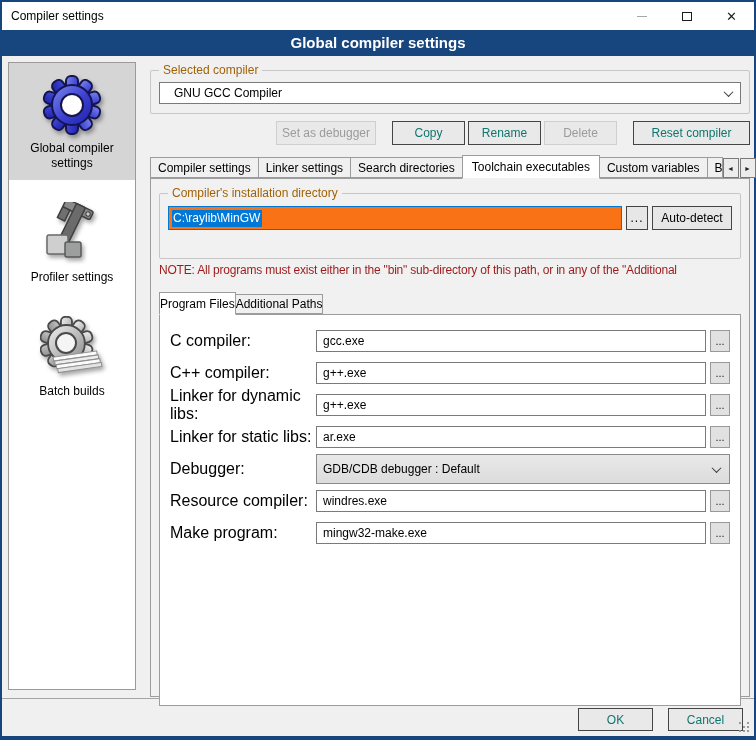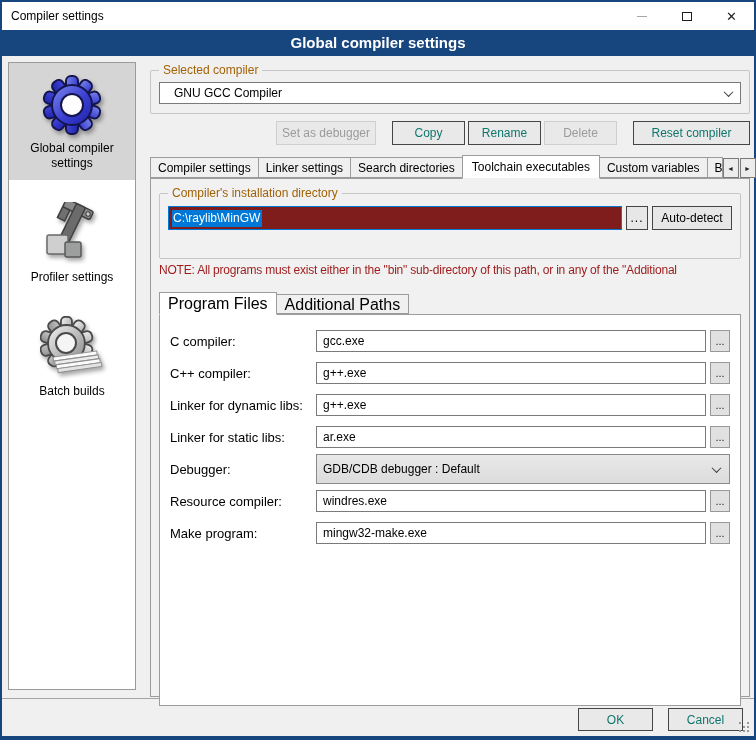--- a/index.html
+++ b/index.html
@@ -56,38 +56,38 @@
   .tab-arrows { margin-left:auto; display:flex; flex:none; }
   .tab-arrow { width:16px; height:20px; background:#ececec; border:1px solid #7a7a7a; margin-left:1px;
                font-size:7px; display:flex; align-items:center; justify-content:center; color:#222; }
 
   
   #tabpage { position:relative; border:1px solid #9c9c9c; background:#f1f1f1; height:519px; padding:12px 8px 0 8px; z-index:1; }
 
   #gb-install { height:66px; padding:12px 8px 0 8px; margin-top:2px; }
   #gb-install .gb-label { background:#f1f1f1; }
   .install-row { display:flex; align-items:stretch; height:24px; }
-  #install-input { flex:1; border:1px solid #0078d7; background:#7f1d1d; display:flex; align-items:center; padding-left:3px; font-size:12px; overflow:hidden; }
+  #install-input { flex:1; border:1px solid #0078d7; background:#f97316; display:flex; align-items:center; padding-left:3px; font-size:12px; overflow:hidden; }
   #install-input .sel { background:#0078d7; color:#fff; padding:1px 2px 2px 1px; white-space:pre; }
   .sbtn { height:24px; background:#e7e7e7; border:1px solid #454545; font-size:12px; color:#000;
           display:inline-flex; align-items:center; justify-content:center; cursor:default; }
   #install-browse { width:22px; margin-left:4px; letter-spacing:1px; }
   #autodetect { width:80px; margin-left:4px; }
   .note { margin-top:4px; font-size:12px; letter-spacing:-0.2px; color:#9e1a1a; white-space:nowrap; overflow:hidden; }
 
   
   #subtabstrip { display:flex; align-items:flex-end; margin-top:14px; height:23px; position:relative; z-index:2; }
-  .subtab { height:20px; line-height:19px; padding:0 8px; font-size:16px; background:#f0f0f0;
+  .subtab { height:20px; line-height:19px; padding:0 0; font-size:12px; background:#f0f0f0;
             border:1px solid #9c9c9c; margin-right:-1px; white-space:nowrap; cursor:default; }
   .subtab.active { height:23px; line-height:22px; background:#fff; border-bottom:1px solid #fff; margin-bottom:-1px; position:relative; z-index:3; }
   #subpage { border:1px solid #9c9c9c; background:#fff; height:392px; padding:14px 10px 0 10px; position:relative; z-index:1; }
 
   
   .frow { display:flex; align-items:center; height:24px; margin-bottom:8px; }
-  .flabel { width:146px; flex:none; font-size:13px; color:#000; }
+  .flabel { width:146px; flex:none; font-size:16px; color:#000; }
   .fin { flex:1; height:22px; border:1px solid #7a7a7a; background:#fff; font-size:12px; padding:0 0 0 6px; outline:none; }
   .fbrowse { width:20px; height:22px; margin-left:4px; background:#e1e1e1; border:1px solid #999; font-size:11px; line-height:1;
              display:inline-flex; align-items:center; justify-content:center; color:#222; flex:none; }
   .fsel { flex:1; height:30px; background:linear-gradient(#e9e9e9,#dcdcdc); border:1px solid #8a8a8a;
           display:flex; align-items:center; padding:0 9px 0 6px; font-size:12px; }
   .fsel span { flex:1; }
 
   
   #footer-divider { position:absolute; left:0; right:0; top:696px; height:1px; background:#a5a5a5; }
   #ok-btn { position:absolute; left:576px; top:706px; width:75px; height:23px; }

